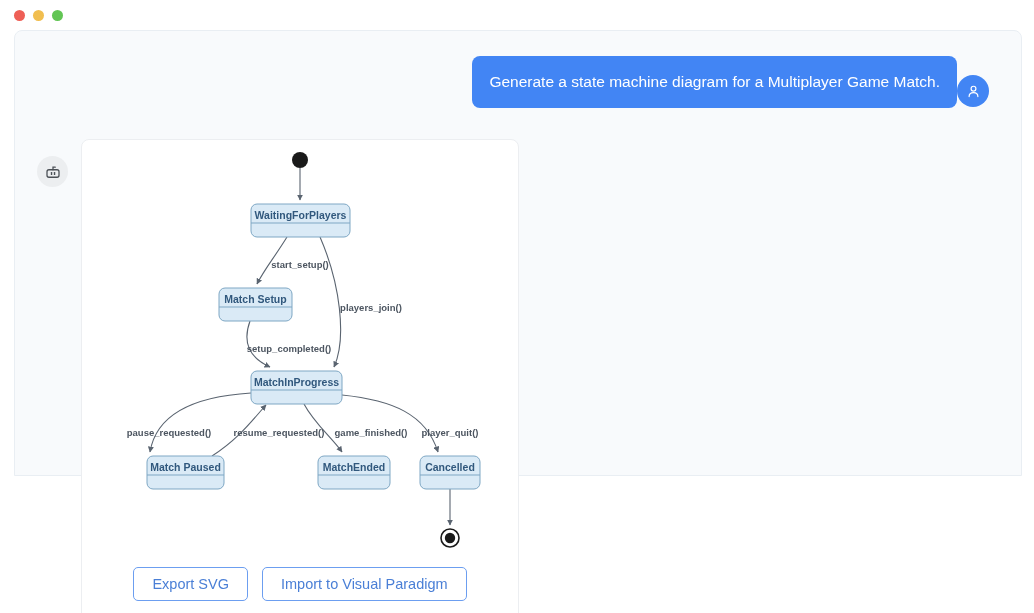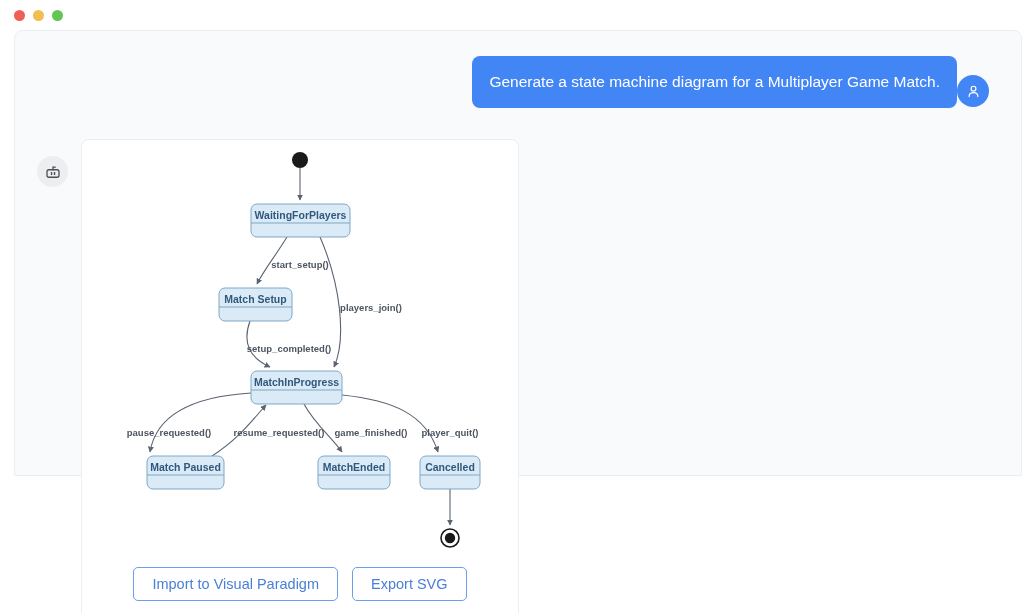--- a/index.html
+++ b/index.html
@@ -260,20 +260,20 @@
             <text class="tr-label" x="369" y="293" text-anchor="middle">players_join()</text>
             <text class="tr-label" x="287" y="334" text-anchor="middle">setup_completed()</text>
             <text class="tr-label" x="167" y="418" text-anchor="middle">pause_requested()</text>
             <text class="tr-label" x="277" y="418" text-anchor="middle">resume_requested()</text>
             <text class="tr-label" x="369" y="418" text-anchor="middle">game_finished()</text>
             <text class="tr-label" x="448" y="418" text-anchor="middle">player_quit()</text>
           </svg>
         </div>
 
         <div class="card-actions">
+          <button class="btn">Export SVG</button>
           <button class="btn">Import to Visual Paradigm</button>
-          <button class="btn">Export SVG</button>
         </div>
       </div>
     </div>
 
   </div>
 </div>
 
 </body></html>

